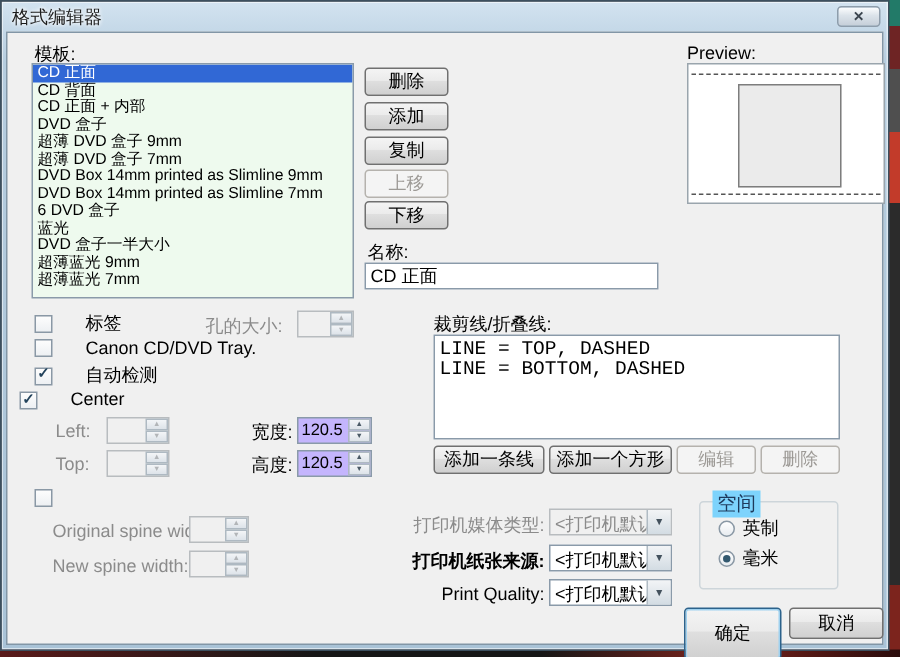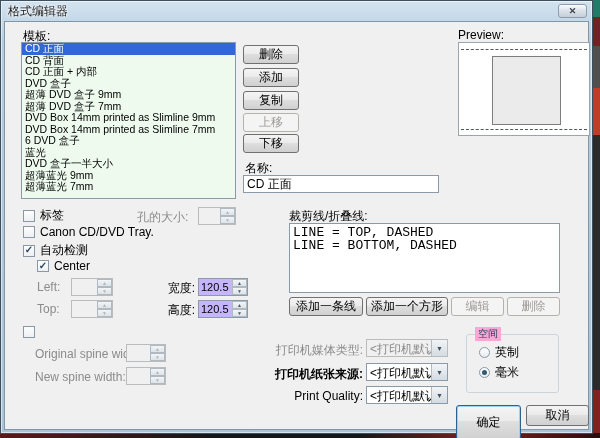--- a/index.html
+++ b/index.html
@@ -51,30 +51,30 @@
   .spin.dis .ar { color:#b2b5b8; cursor:default; }
 
   
   .combo { position:absolute; height:18px; border:1px solid #8a9aa9; background:#fff; display:flex; align-items:stretch; font-size:12px; cursor:pointer; }
   .ctext { flex:1; padding:1px 3px; white-space:nowrap; overflow:hidden; }
   .cbtn { width:16px; display:flex; align-items:center; justify-content:center; background:linear-gradient(180deg,#f2f4f6,#d3dce3); border-left:1px solid #b0bbc4; }
   .carrow { font-size:7px; line-height:7px; color:#44525e; }
   .combo.dis { background:#f0f0f0; border-color:#b8bcbf; color:#8b8b8b; cursor:default; }
 
   
-  .cbrow { position:absolute; display:flex; align-items:center; gap:5px; white-space:nowrap; cursor:pointer; }
+  .cbrow { position:absolute; display:flex; align-items:center; gap:22px; white-space:nowrap; cursor:pointer; }
   .cb { width:12px; height:12px; border:1px solid #8a98a5; background:linear-gradient(180deg,#fdfdfd,#edf0f3); display:flex; align-items:center; justify-content:center; flex:0 0 auto; }
   .cb.checked::after { content:"✓"; font-size:10px; line-height:10px; color:#23435c; font-weight:bold; margin-top:-1px; }
   .radrow { position:absolute; display:flex; align-items:center; gap:5px; white-space:nowrap; cursor:pointer; }
   .rad { width:11px; height:11px; border:1px solid #8a98a5; border-radius:50%; background:linear-gradient(180deg,#fefefe,#e8ecf0); position:relative; flex:0 0 auto; }
   .rad.checked::after { content:""; position:absolute; left:2px; top:2px; width:5px; height:5px; border-radius:50%; background:#32586f; }
 
   
   .groupbox { position:absolute; border:1px solid #cdd5da; border-radius:3px; }
-  .gb-title { position:absolute; top:-8px; left:8px; background:#f9a8d4; padding:0 3px; font-size:10px; color:#1e395b; }
+  .gb-title { position:absolute; top:-8px; left:8px; background:#7dd3fc; padding:0 3px; font-size:13px; color:#1e395b; }
 
   
   .textarea { position:absolute; background:#fff; border:1px solid #8a9aa9; font-family:"Liberation Mono", monospace;
     font-size:13px; line-height:13px; padding:2px 3px; white-space:pre; overflow:hidden; }
 
   
   .preview-box { position:absolute; left:453px; top:20px; width:132px; height:94px; background:#fff; border:1px solid #9aa5ad; }
   .dashline { position:absolute; left:2px; right:2px; height:0; border-top:1px dashed #555; }
   .preview-square { position:absolute; left:33px; top:13px; width:69px; height:69px; background:#ebebeb; border:1px solid #7d7d7d; }
 
@@ -134,21 +134,21 @@
       <span>标签</span>
     </label>
     <label class="cbrow" style="left:18px; top:203px;">
       <span class="cb"></span>
       <span>Canon CD/DVD Tray.</span>
     </label>
     <label class="cbrow" style="left:18px; top:220px;">
       <span class="cb checked"></span>
       <span>自动检测</span>
     </label>
-    <label class="cbrow" style="left:32px; top:237px;">
+    <label class="cbrow" style="left:8px; top:237px;align-items:flex-end;">
       <span class="cb checked"></span>
       <span>Center</span>
     </label>
 
     <span class="lbl dis" style="left:32px; top:258px;">Left:</span>
     <div class="spin dis" style="left:66px; top:256px; width:42px;">
       <input disabled="" style="">
       <span class="arrows">
           <span class="ar">▲</span>
           <span class="ar">▼</span>

